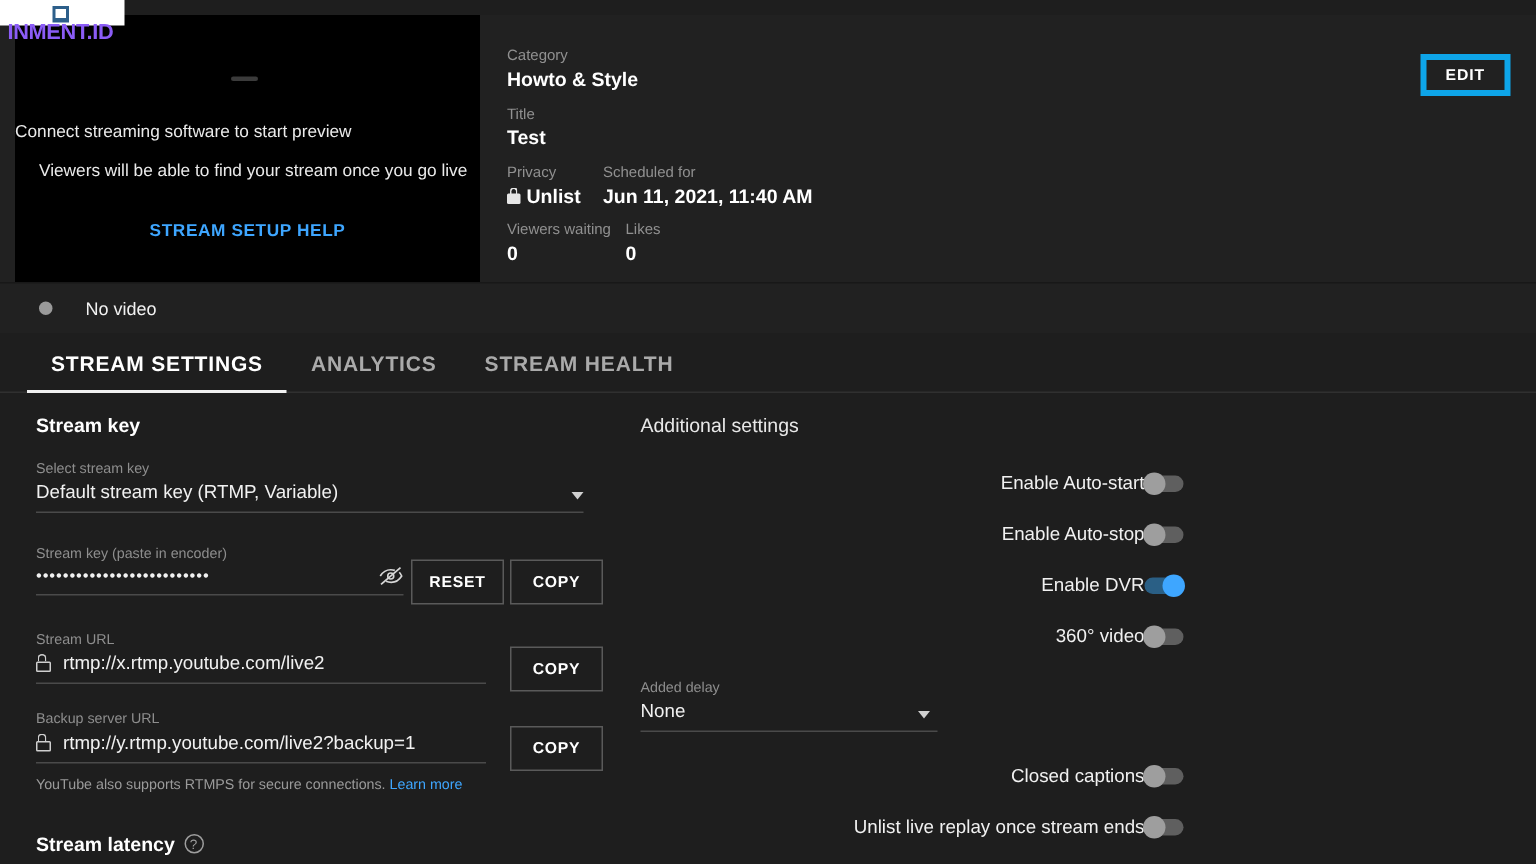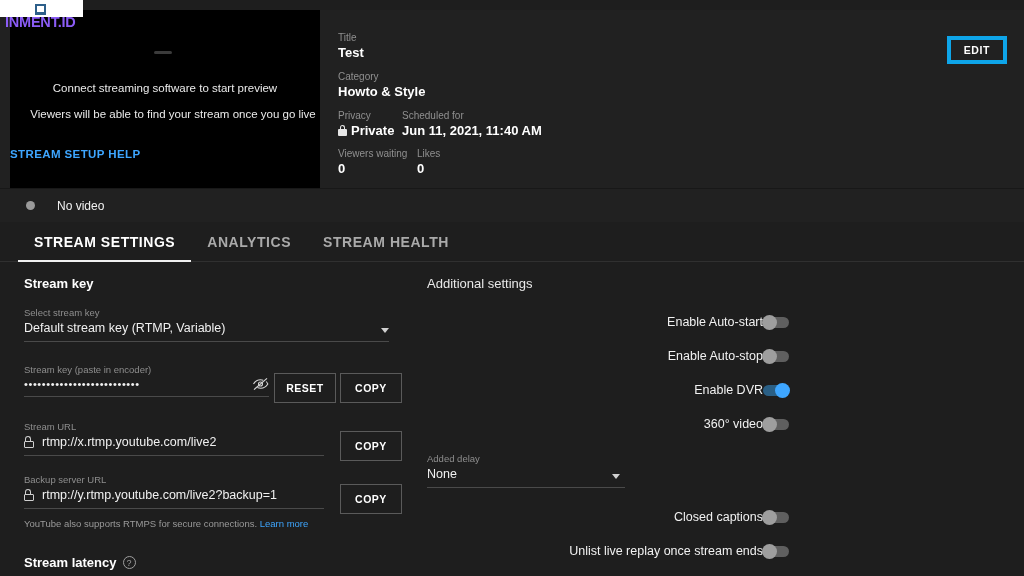--- a/index.html
+++ b/index.html
@@ -53,30 +53,31 @@
     transform: translateX(-50%);
     width: 22px; height: 22px;
   }
   .spinner-arc::after {
     content: ""; position: absolute; left: 0; top: 8px;
     width: 18px; height: 3px;
     background: #3b3b3b; border-radius: 2px;
   }
   .preview-lines {
     position: absolute; left: 0; right: 0; top: 72px;
-    text-align: center;
+    text-align: left;
   }
   .preview-lines .l1 {
     font-size: 11.5px; color: #eaeaea; margin-bottom: 14px;
   }
   .preview-lines .l2 {
     font-size: 11.5px; color: #eaeaea; padding-left: 16px;
   }
   .setup-help {
     position: absolute; left: 0; right: 0; top: 138px;
+    text-align: center;
     font-size: 11.5px; font-weight: bold;
     letter-spacing: 0.4px;
     color: #3ea6ff;
     cursor: pointer;
   }
 
   
   .meta {
     position: relative;
     flex: 1 1 auto;
@@ -280,36 +281,36 @@
       <div class="spinner-arc"></div>
       <div class="preview-lines">
         <div class="l1">Connect streaming software to start preview</div>
         <div class="l2">Viewers will be able to find your stream once you go live</div>
       </div>
       <div class="setup-help">STREAM SETUP HELP</div>
     </div>
 
     <div class="meta">
       <div class="meta-block">
+        <div class="lbl">Category</div>
+        <div class="val">Howto &amp; Style</div>
+      </div>
+      <div class="meta-block">
         <div class="lbl">Title</div>
         <div class="val">Test</div>
-      </div>
-      <div class="meta-block">
-        <div class="lbl">Category</div>
-        <div class="val">Howto &amp; Style</div>
       </div>
       <div class="meta-row">
         <div class="meta-col-a">
           <div class="lbl">Privacy</div>
           <div class="val privacy-val">
             <span class="lock-ico">
                 <span class="shackle"></span>
                 <span class="body"></span>
               </span>
-            <span>Private</span>
+            <span>Unlist</span>
           </div>
         </div>
         <div class="meta-col-b">
           <div class="lbl">Scheduled for</div>
           <div class="val">Jun 11, 2021, 11:40 AM</div>
         </div>
       </div>
       <div class="counts">
         <div class="c-a">
           <div class="lbl">Viewers waiting</div>

